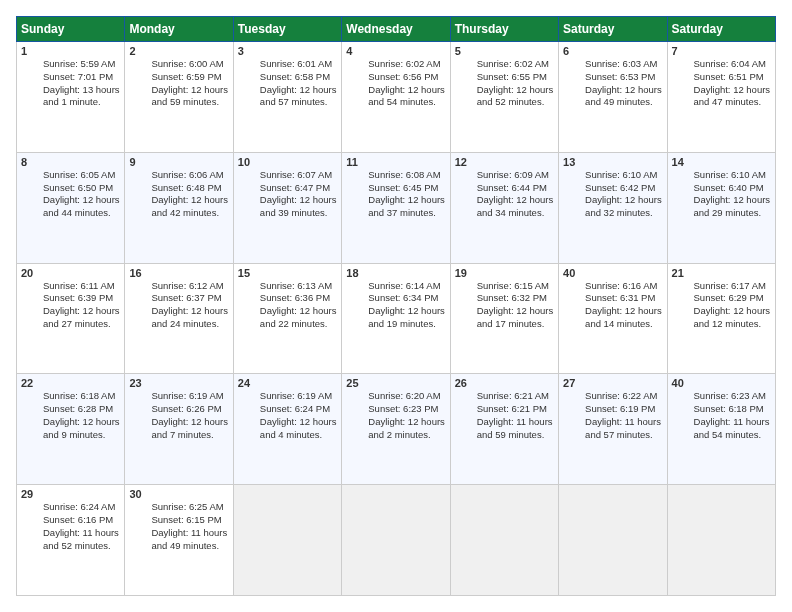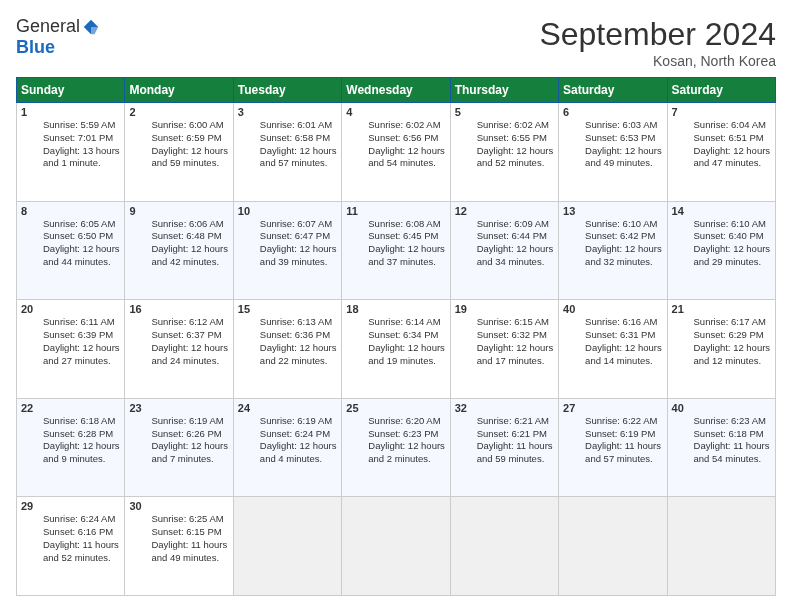--- a/index.html
+++ b/index.html
@@ -92,38 +92,20 @@
     }
     .day-info {
       line-height: 1.35;
       margin-left: 22px;
     }
   </style>
 </head>
 <body>
 
 <div class="page">
-  <div class="header">
-    <div class="logo">
-      <div class="logo-text">
-        <span class="logo-general">General</span>
-        <svg class="logo-icon" viewBox="0 0 20 20">
-          <polygon points="10,2 18,10 10,10 10,18 2,10 10,2" fill="#1a6abf"></polygon>
-          <polygon points="10,10 18,10 14,18 10,18" fill="#1a6abf" opacity="0.6"></polygon>
-        </svg>
-      </div>
-      <div>
-        <span class="logo-blue" style="font-size:18px;font-weight:bold;">Blue</span>
-      </div>
-    </div>
-    <div class="title-section">
-      <div class="month-title">September 2024</div>
-      <div class="location">Kosan, North Korea</div>
-    </div>
-  </div>
 
   <table class="calendar">
     <thead>
       <tr id="weekday-header">
           <th>Sunday</th>
           <th>Monday</th>
           <th>Tuesday</th>
           <th>Wednesday</th>
           <th>Thursday</th>
           <th>Saturday</th>
@@ -232,21 +214,21 @@
           </td>
           <td>
             <span class="day-num">24</span>
             <div class="day-info">Sunrise: 6:19 AM<br>Sunset: 6:24 PM<br>Daylight: 12 hours<br>and 4 minutes.</div>
           </td>
           <td>
             <span class="day-num">25</span>
             <div class="day-info">Sunrise: 6:20 AM<br>Sunset: 6:23 PM<br>Daylight: 12 hours<br>and 2 minutes.</div>
           </td>
           <td>
-            <span class="day-num">32</span>
+            <span class="day-num">26</span>
             <div class="day-info">Sunrise: 6:21 AM<br>Sunset: 6:21 PM<br>Daylight: 11 hours<br>and 59 minutes.</div>
           </td>
           <td>
             <span class="day-num">27</span>
             <div class="day-info">Sunrise: 6:22 AM<br>Sunset: 6:19 PM<br>Daylight: 11 hours<br>and 57 minutes.</div>
           </td>
           <td>
             <span class="day-num">40</span>
             <div class="day-info">Sunrise: 6:23 AM<br>Sunset: 6:18 PM<br>Daylight: 11 hours<br>and 54 minutes.</div>
           </td>

